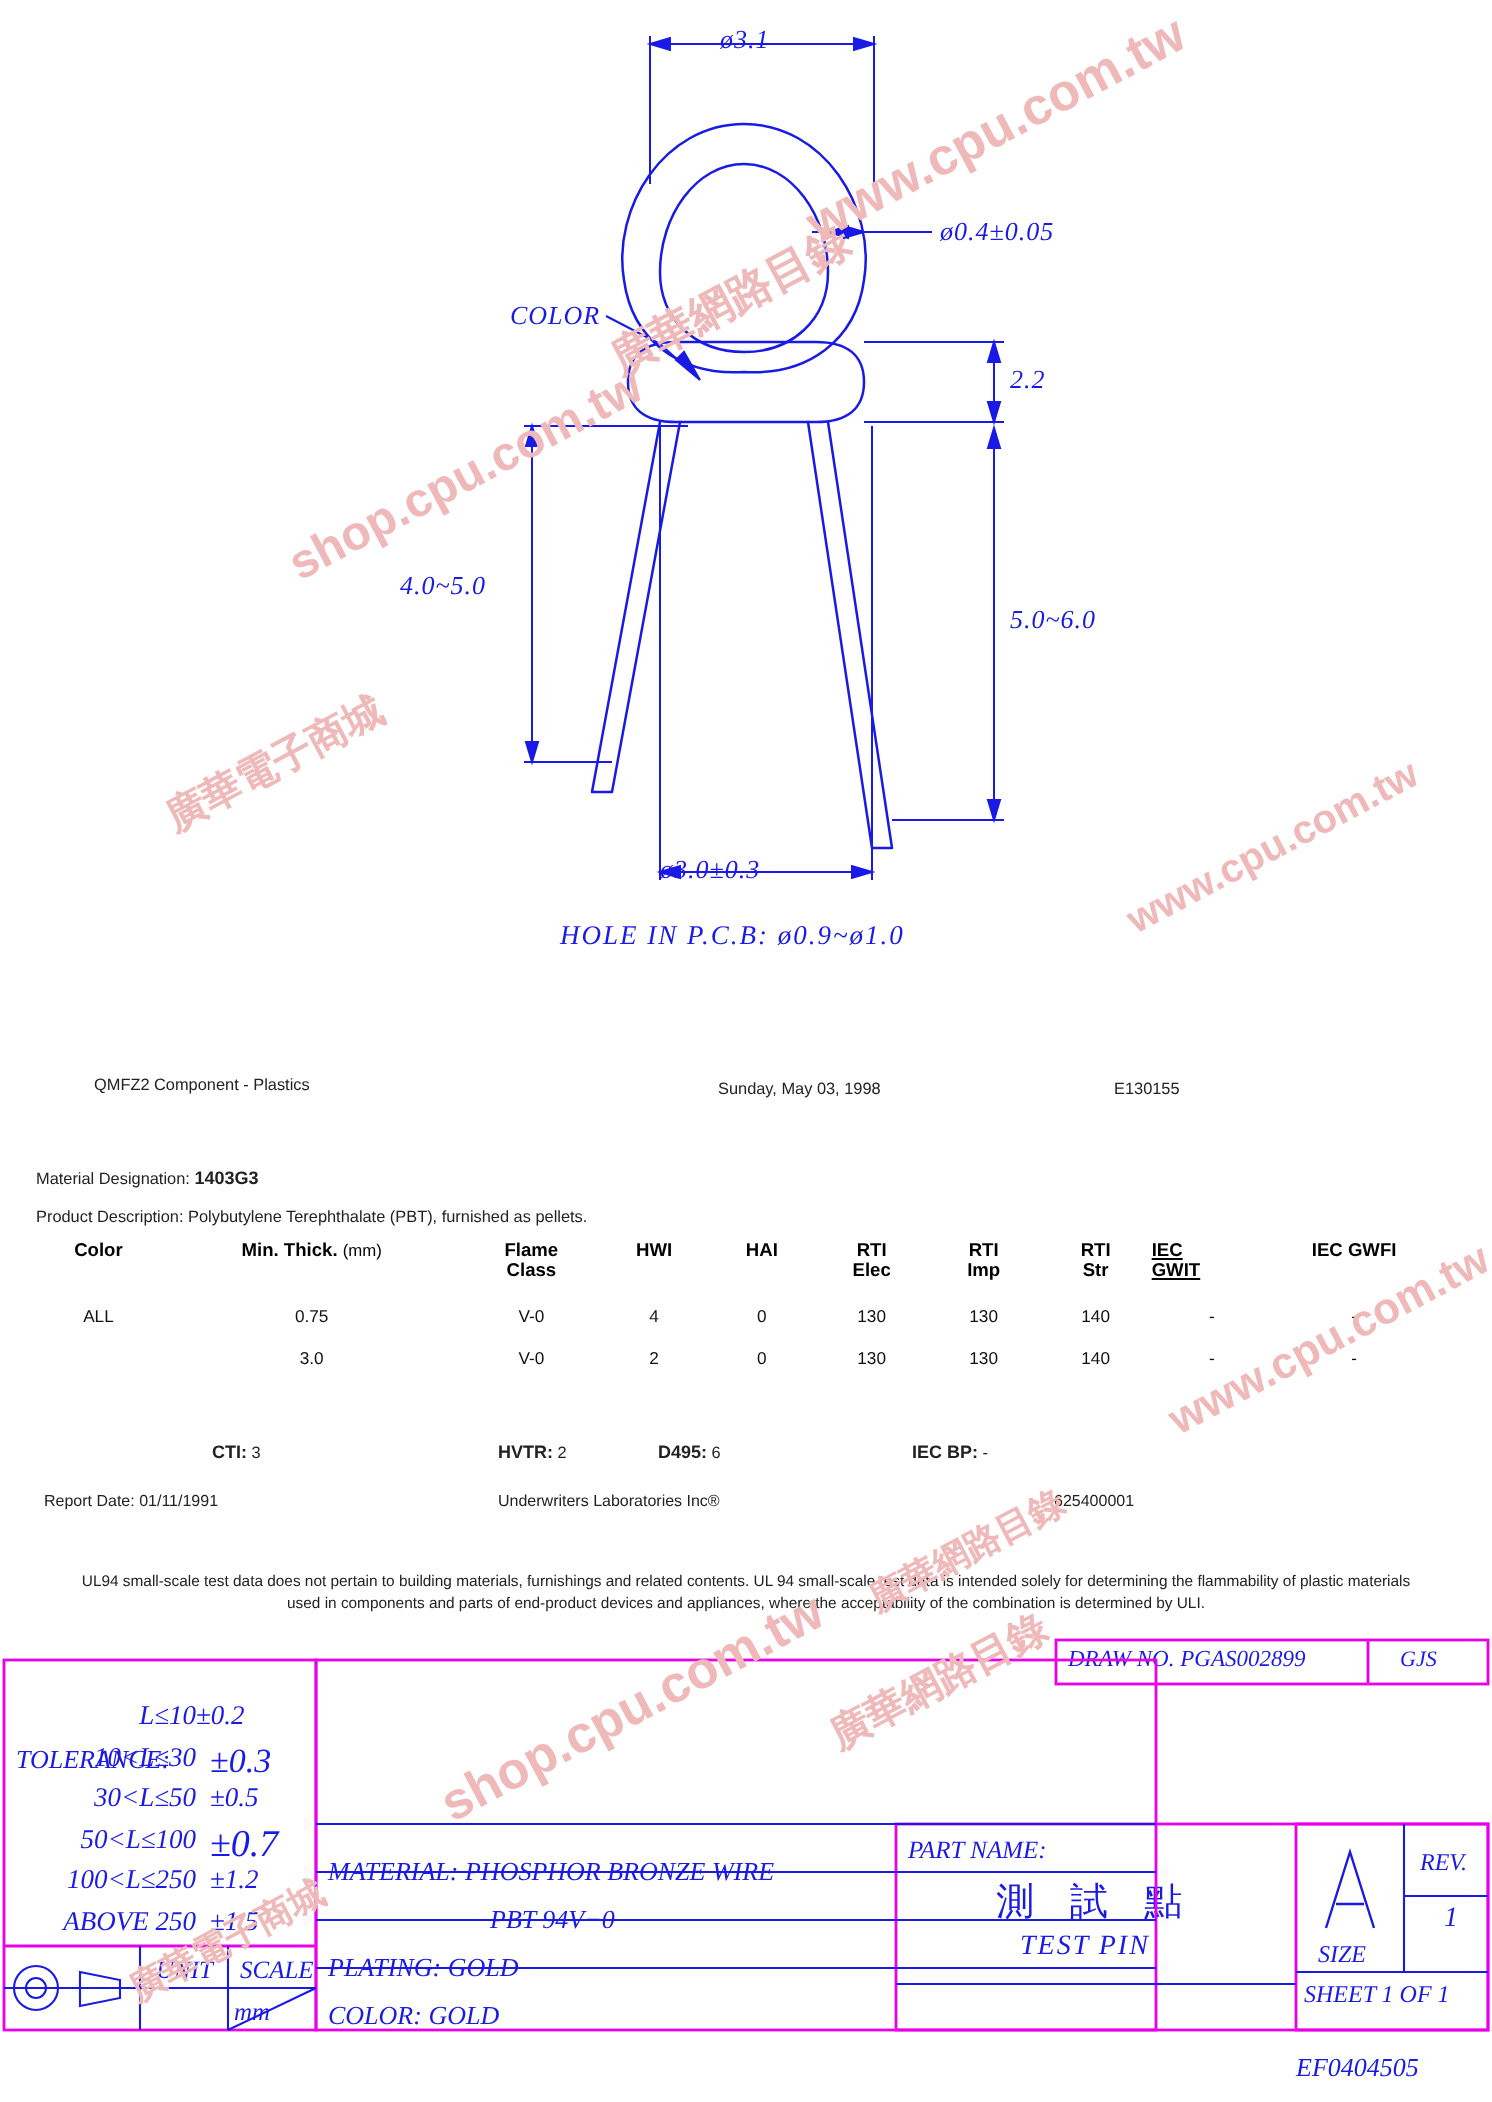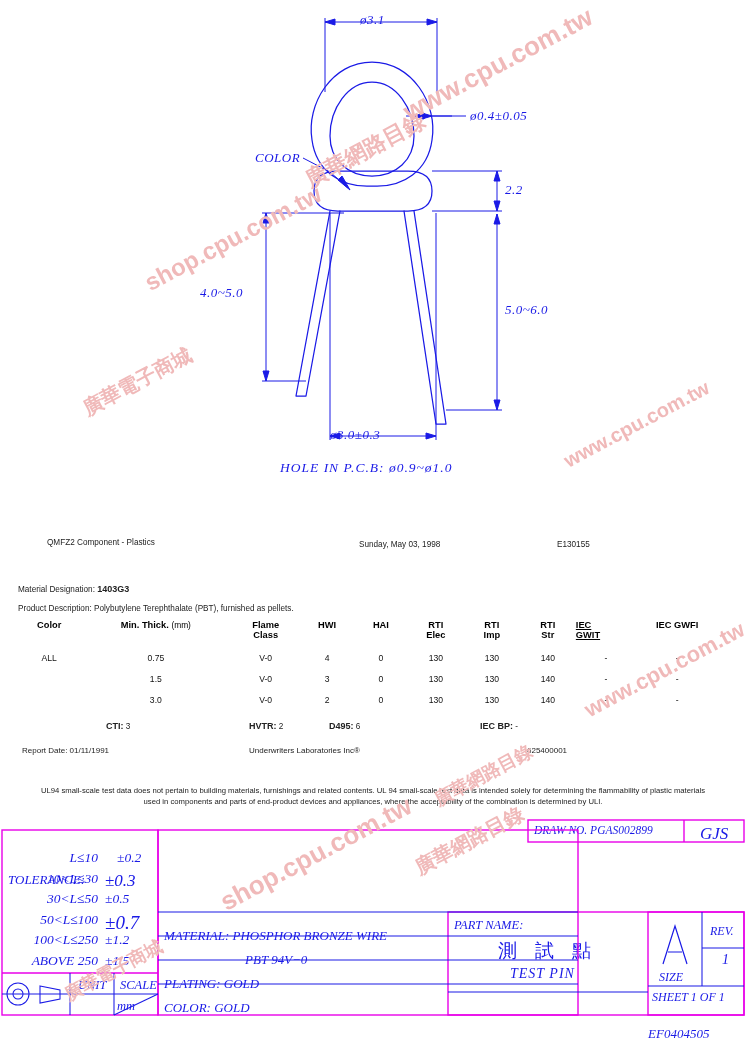--- a/index.html
+++ b/index.html
@@ -169,49 +169,37 @@
             <td>4</td>
             <td>0</td>
             <td>130</td>
             <td>130</td>
             <td>140</td>
             <td>-</td>
             <td>-</td>
           </tr>
           <tr>
             <td></td>
-            <td>1.5</td>
-            <td>V-0</td>
-            <td>3</td>
-            <td>0</td>
-            <td>130</td>
-            <td>130</td>
-            <td>140</td>
-            <td>-</td>
-            <td>-</td>
-          </tr>
-          <tr>
-            <td></td>
             <td>3.0</td>
             <td>V-0</td>
             <td>2</td>
             <td>0</td>
             <td>130</td>
             <td>130</td>
             <td>140</td>
             <td>-</td>
             <td>-</td>
           </tr>
         </tbody>
     </table>
 
     <div class="lbl" style="left:106px;top:193px;"><b>CTI:</b> <span>3</span></div>
     <div class="lbl" style="left:249px;top:193px;"><b>HVTR:</b> <span>2</span></div>
     <div class="lbl" style="left:329px;top:193px;"><b>D495:</b> <span>6</span></div>
-    <div class="lbl" style="left:460px;top:193px;padding-left:20px;"><b>IEC BP:</b> <span>-</span></div>
+    <div class="lbl" style="left:436px;top:193px;padding-left:20px;"><b>IEC BP:</b> <span>-</span></div>
 
     <div class="footrow" style="left:22px;top:218px;">Report Date: 01/11/1991</div>
     <div class="footrow" style="left:249px;top:218px;">Underwriters Laboratories Inc®</div>
     <div class="footrow" style="left:527px;top:218px;">625400001</div>
 
     <div class="disc">UL94 small-scale test data does not pertain to building materials, furnishings and related contents. UL 94 small-scale test data is intended solely for determining the flammability of plastic materials used in components and parts of end-product devices and appliances, where the acceptability of the combination is determined by ULI.</div>
   </div>
 
   <svg id="titleblock" viewBox="0 0 746 233">
     <g fill="none" stroke="#e800e8" stroke-width="1.4">
@@ -252,21 +240,21 @@
     </g>
 
     <g fill="none" stroke="#1a1ae6" stroke-width="1.2">
       <path d="M663,146 L675,108 L687,146 M668,134 L682,134"></path>
     </g>
   </svg>
 
   <div class="tbtext" style="left:8px;top:872px;font-size:13px;">TOLERANCE:</div>
   <div id="tol-rows">
       <div class="tbtext" style="left: 6px; top: 850px; font-size: 13.5px; width: 92px; text-align: right;">L≤10</div>
-      <div class="tbtext" style="left: 117px; top: 850px; font-size: 13.5px;">±0.2</div>
+      <div class="tbtext" style="left: 98px; top: 850px; font-size: 13.5px;">±0.2</div>
       <div class="tbtext" style="left: 6px; top: 870.5px; font-size: 13.5px; width: 92px; text-align: right;">10&lt;L≤30</div>
       <div class="tbtext" style="left: 105px; top: 870.5px; font-size: 17px;">±0.3</div>
       <div class="tbtext" style="left: 6px; top: 891px; font-size: 13.5px; width: 92px; text-align: right;">30&lt;L≤50</div>
       <div class="tbtext" style="left: 105px; top: 891px; font-size: 13.5px;">±0.5</div>
       <div class="tbtext" style="left: 6px; top: 911.5px; font-size: 13.5px; width: 92px; text-align: right;">50&lt;L≤100</div>
       <div class="tbtext" style="left: 105px; top: 911.5px; font-size: 19px;">±0.7</div>
       <div class="tbtext" style="left: 6px; top: 932px; font-size: 13.5px; width: 92px; text-align: right;">100&lt;L≤250</div>
       <div class="tbtext" style="left: 105px; top: 932px; font-size: 13.5px;">±1.2</div>
       <div class="tbtext" style="left: 6px; top: 952.5px; font-size: 13.5px; width: 92px; text-align: right;">ABOVE 250</div>
       <div class="tbtext" style="left: 105px; top: 952.5px; font-size: 13.5px;">±1.5</div>
@@ -287,21 +275,21 @@
   </div>
   <div class="tbtext" style="left:164px;top:1000px;font-size:13px;">
     <span>COLOR:</span>
     <span>GOLD</span>
   </div>
 
   <div class="tbtext" style="left:534px;top:824px;font-size:11.5px;">
     <span>DRAW NO.</span>
     <span>PGAS002899</span>
   </div>
-  <div class="tbtext" style="left:700px;top:824px;font-size:17px;">GJS</div>
+  <div class="tbtext" style="left:700px;top:824px;font-size:11px;">GJS</div>
 
   <div class="tbtext" style="left:454px;top:918px;font-size:12.5px;">PART NAME:</div>
   <div class="tbtext cjk" style="left:498px;top:938px;font-size:19px;">測 試 點</div>
   <div class="tbtext" style="left:510px;top:966px;font-size:14px;letter-spacing:1px;">TEST PIN</div>
 
   <div class="tbtext" style="left:659px;top:970px;font-size:12px;">SIZE</div>
   <div class="tbtext" style="left:710px;top:924px;font-size:12px;">REV.</div>
   <div class="tbtext" style="left:722px;top:952px;font-size:14px;">1</div>
   <div class="tbtext" style="left:652px;top:990px;font-size:12px;">SHEET 1 OF 1</div>
   <div class="tbtext" style="left:648px;top:1026px;font-size:13px;">EF0404505</div>

